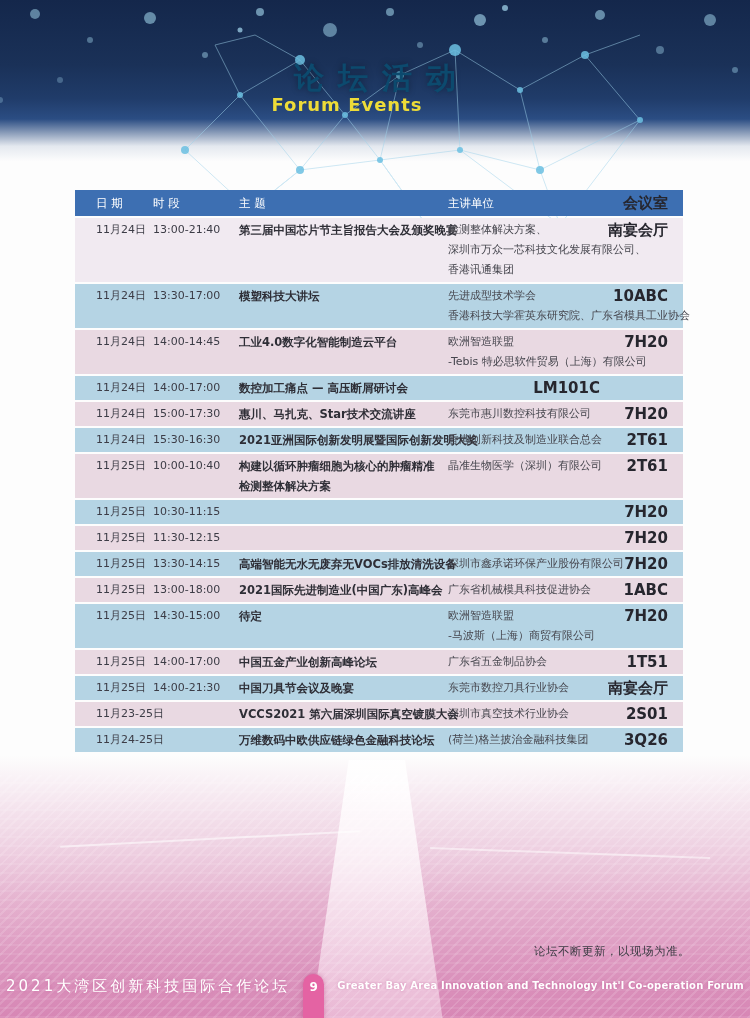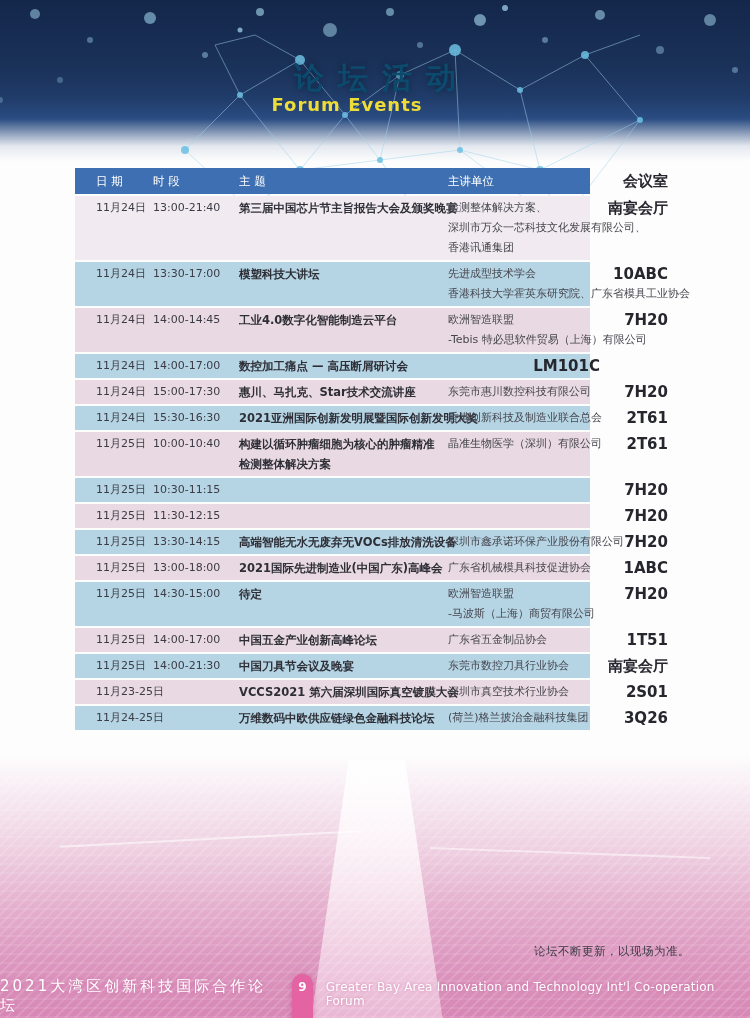--- a/index.html
+++ b/index.html
@@ -40,21 +40,21 @@
     opacity:.8;
   }
   .city-road{
     position:absolute;left:0;top:760px;width:750px;height:258px;
     background:linear-gradient(180deg, rgba(255,255,255,.9), rgba(255,240,248,.45));
     clip-path:polygon(46.5% 0%, 54% 0%, 59% 100%, 41.5% 100%);
   }
   .city-glowline-l{position:absolute;top:838px;left:60px;width:300px;height:2px;background:rgba(255,255,255,.55);transform:rotate(-3deg);}
   .city-glowline-r{position:absolute;top:852px;left:430px;width:280px;height:2px;background:rgba(255,255,255,.5);transform:rotate(2deg);}
   
-  .table-wrap{position:absolute;left:75px;top:168px;width:515px;}
+  .table-wrap{position:absolute;left:75px;top:190px;width:608px;}
   .thead{
     display:grid;grid-template-columns:57px 86px 209px 152px 68px;
     padding:0 14px 0 21px;height:26px;line-height:26px;margin-bottom:2px;
     background:#3d6fb2;color:#fff;font-size:11.5px;
   }
   .thead .c-room{text-align:right;}
   .row{
     display:grid;grid-template-columns:57px 86px 209px 152px 68px;
     padding:2px 14px 2px 21px;margin-bottom:2px;
     font-size:11px;line-height:20px;color:#3c3c46;
@@ -79,21 +79,21 @@
   .footer-cn{
     margin-top:3px;color:#fff;font-weight:normal;font-size:15px;letter-spacing:3px;
     text-shadow:0 0 4px rgba(180,60,130,.45);
   }
   .footer-badge{
     width:21px;height:58px;border-radius:11px;background:#e463a3;
     color:#fff;font-size:12px;font-weight:bold;text-align:center;line-height:26px;
     box-shadow:0 0 5px rgba(160,30,100,.35);
   }
   .footer-en{
-    margin-top:6px;color:#fff;font-weight:normal;font-size:12px;letter-spacing:.2px;
+    margin-top:6px;color:#fff;font-weight:bold;font-size:10px;letter-spacing:.2px;
     text-shadow:0 0 3px rgba(180,60,130,.45);
   }
 </style>
 </head>
 <body>
 
 <div class="page">
 
   <div class="banner"></div>
 

